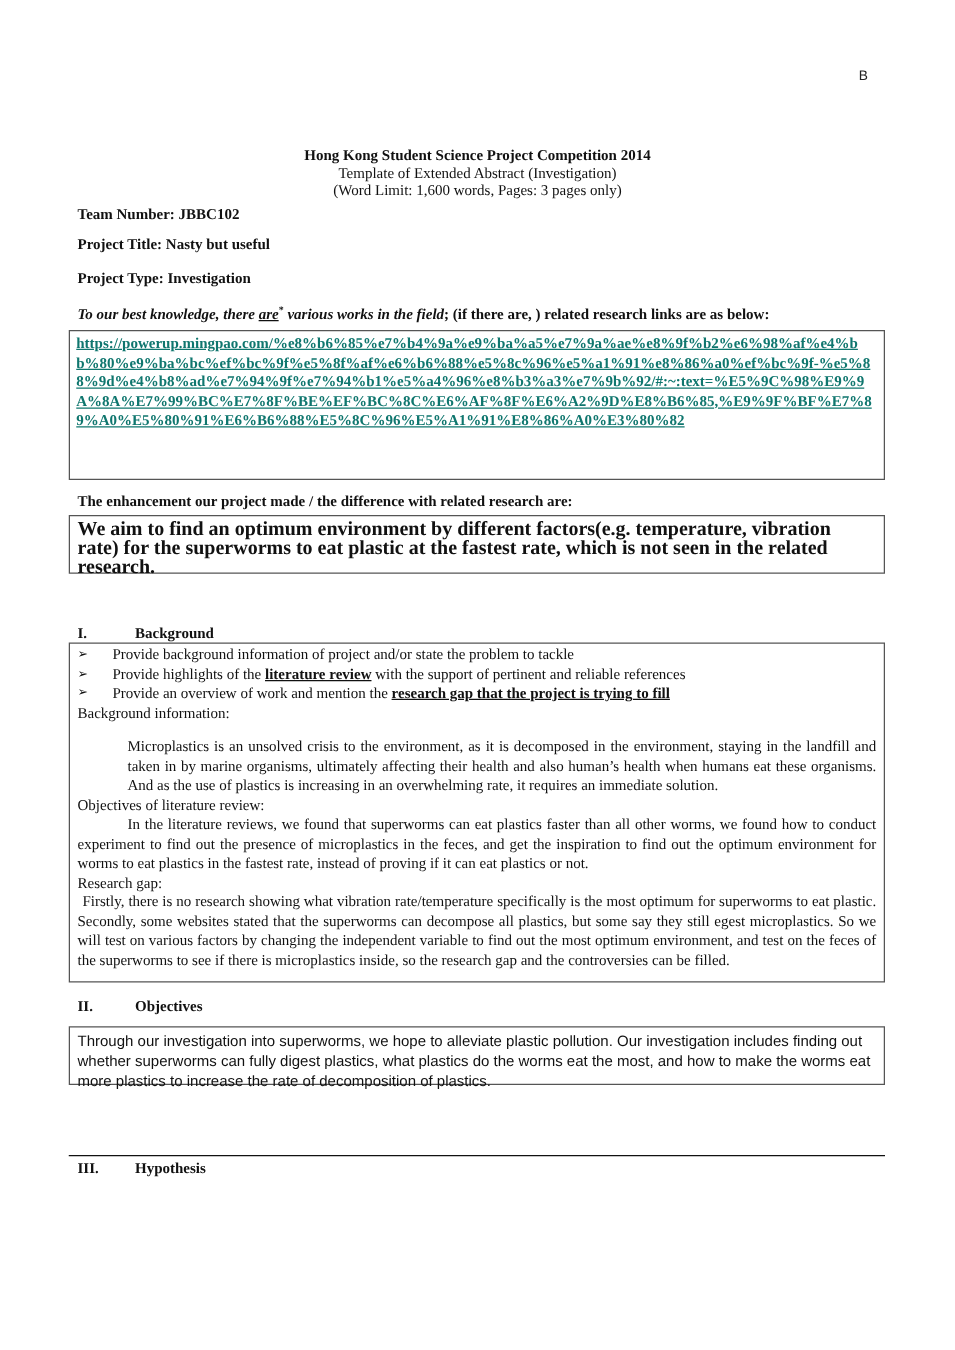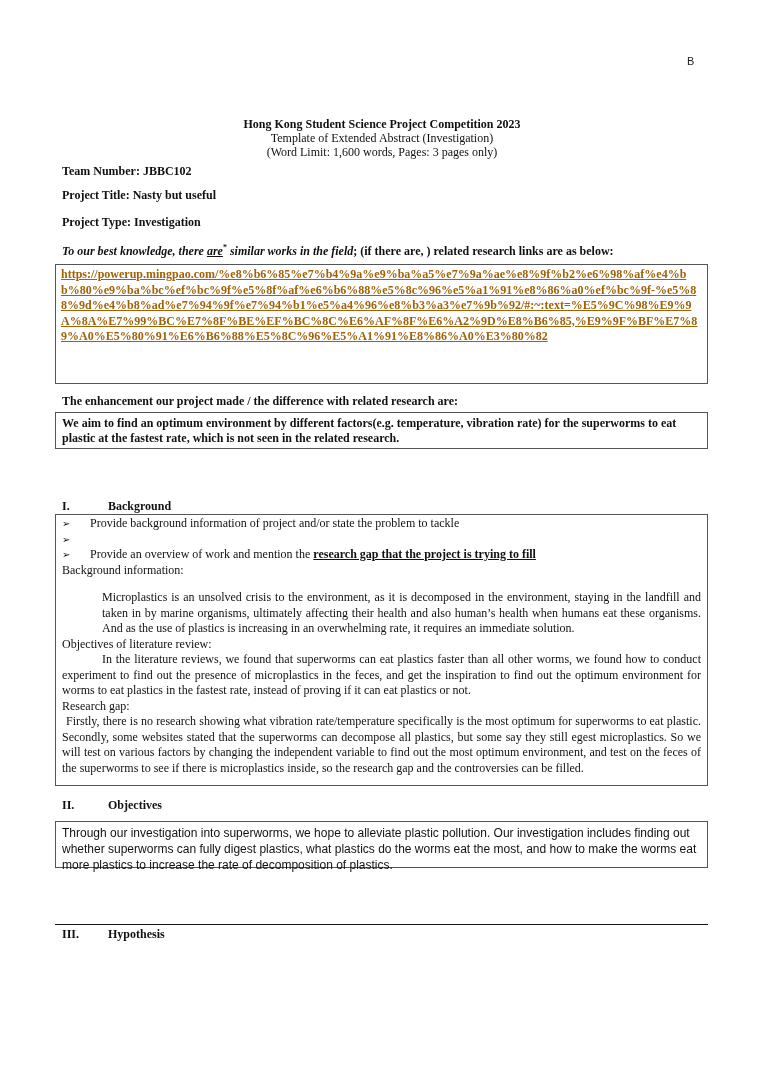--- a/index.html
+++ b/index.html
@@ -7,71 +7,72 @@
          font-family:"Liberation Serif", serif; color:#111; }
   .page-letter { position:absolute; left:687px; top:55px; font-family:"Liberation Sans", sans-serif; font-size:11px; color:#222; }
   .hdr { position:absolute; left:0; width:764px; text-align:center; font-size:12px; line-height:14px; }
   .hdr .t1 { font-weight:bold; }
   .field { position:absolute; left:62px; font-size:12px; font-weight:bold; }
   .knowledge { position:absolute; left:62px; top:243px; font-size:12px; font-weight:bold; }
   .knowledge i { font-weight:bold; }
   .knowledge u { font-style:italic; }
   .box { position:absolute; left:55px; width:653px; border:1.5px solid #555; box-sizing:border-box; background:#fff; }
   .links { top:264px; height:120px; padding:2px 5px; }
-  .links a { color:#a16207; font-weight:bold; font-size:12px; line-height:15.5px; text-decoration:underline; word-break:break-all; display:block; }
+  .links a { color:#0f766e; font-weight:bold; font-size:12px; line-height:15.5px; text-decoration:underline; word-break:break-all; display:block; }
   .enh-label { position:absolute; left:62px; top:394px; font-size:12px; font-weight:bold; }
-  .enh { top:412px; height:37px; padding:3px 6px; font-size:12px; font-weight:bold; line-height:15px; }
+  .enh { top:412px; height:47px; padding:3px 6px; font-size:16px; font-weight:bold; line-height:15px; }
   .sec { position:absolute; left:62px; font-size:12px; font-weight:bold; }
   .sec .num { display:inline-block; width:46px; }
   .bg { top:514px; height:272px; padding:1px 6px; font-size:12px; line-height:15.5px; }
   .bullet { display:flex; }
   .bullet .arr { width:28px; font-family:"DejaVu Sans", sans-serif; font-size:10px; }
   .bullet b { text-decoration:underline; }
   .indent { padding-left:40px; text-align:justify;margin-top:12px; }
   .just { text-align:justify; }
   .obj { top:821px; height:47px; padding:3px 6px; font-family:"Liberation Sans", sans-serif; font-size:12px; line-height:16px; }
   .rule { position:absolute; left:55px; width:653px; top:924px; border-top:1.5px solid #111; }
 </style>
 </head>
 <body>
 
 <div class="page-letter">B</div>
 
 <div class="hdr" style="top:117px;">
-  <div class="t1">Hong Kong Student Science Project Competition 2023</div>
+  <div class="t1">Hong Kong Student Science Project Competition 2014</div>
   <div>Template of Extended Abstract (Investigation)</div>
   <div>(Word Limit: 1,600 words, Pages: 3 pages only)</div>
 </div>
 
 <div class="field" style="top:164px;">Team Number: JBBC102</div>
 <div class="field" style="top:188px;">Project Title: Nasty but useful</div>
 <div class="field" style="top:215px;">Project Type: Investigation</div>
 
 <div class="knowledge">
-  <i>To our best knowledge, there </i><u>are</u><sup style="font-size:8px;">*</sup><i> similar works in the field</i><span>; (if there are, ) related research links are as below:</span>
+  <i>To our best knowledge, there </i><u>are</u><sup style="font-size:8px;">*</sup><i> various works in the field</i><span>; (if there are, ) related research links are as below:</span>
 </div>
 
 <div class="box links">
   <a href="#">https://powerup.mingpao.com/%e8%b6%85%e7%b4%9a%e9%ba%a5%e7%9a%ae%e8%9f%b2%e6%98%af%e4%bb%80%e9%ba%bc%ef%bc%9f%e5%8f%af%e6%b6%88%e5%8c%96%e5%a1%91%e8%86%a0%ef%bc%9f-%e5%88%9d%e4%b8%ad%e7%94%9f%e7%94%b1%e5%a4%96%e8%b3%a3%e7%9b%92/#:~:text=%E5%9C%98%E9%9A%8A%E7%99%BC%E7%8F%BE%EF%BC%8C%E6%AF%8F%E6%A2%9D%E8%B6%85,%E9%9F%BF%E7%89%A0%E5%80%91%E6%B6%88%E5%8C%96%E5%A1%91%E8%86%A0%E3%80%82</a>
 </div>
 
 <div class="enh-label">The enhancement our project made / the difference with related research are:</div>
 <div class="box enh">We aim to find an optimum environment by different factors(e.g. temperature, vibration rate) for the superworms to eat plastic at the fastest rate, which is not seen in the related research.</div>
 
 <div class="sec" style="top:499px;">
   <span class="num">I.</span><span>Background</span>
 </div>
 
 <div class="box bg">
   <div class="bullet">
     <span class="arr">➢</span>
     <span><span>Provide background information of project and/or state the problem to tackle</span></span>
   </div>
   <div class="bullet">
     <span class="arr">➢</span>
+    <span><span>Provide highlights of the </span><b>literature review</b><span> with the support of pertinent and reliable references</span></span>
   </div>
   <div class="bullet">
     <span class="arr">➢</span>
     <span><span>Provide an overview of work and mention the </span><b>research gap that the project is trying to fill</b></span>
   </div>
   <div>Background information:</div>
   <div class="indent">Microplastics is an unsolved crisis to the environment, as it is decomposed in the environment, staying in the landfill and taken in by marine organisms, ultimately affecting their health and also human’s health when humans eat these organisms. And as the use of plastics is increasing in an overwhelming rate, it requires an immediate solution.</div>
   <div>Objectives of literature review:</div>
   <div class="just" style="text-indent:40px;">In the literature reviews, we found that superworms can eat plastics faster than all other worms, we found how to conduct experiment to find out the presence of microplastics in the feces, and get the inspiration to find out the optimum environment for worms to eat plastics in the fastest rate, instead of proving if it can eat plastics or not.</div>
   <div>Research gap:</div>

